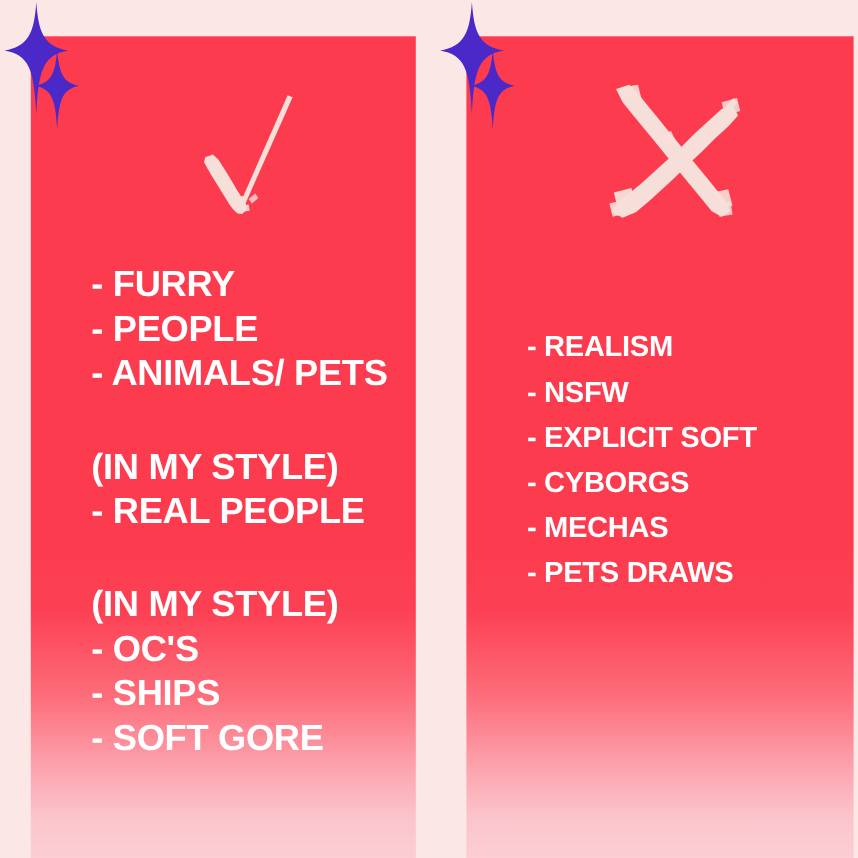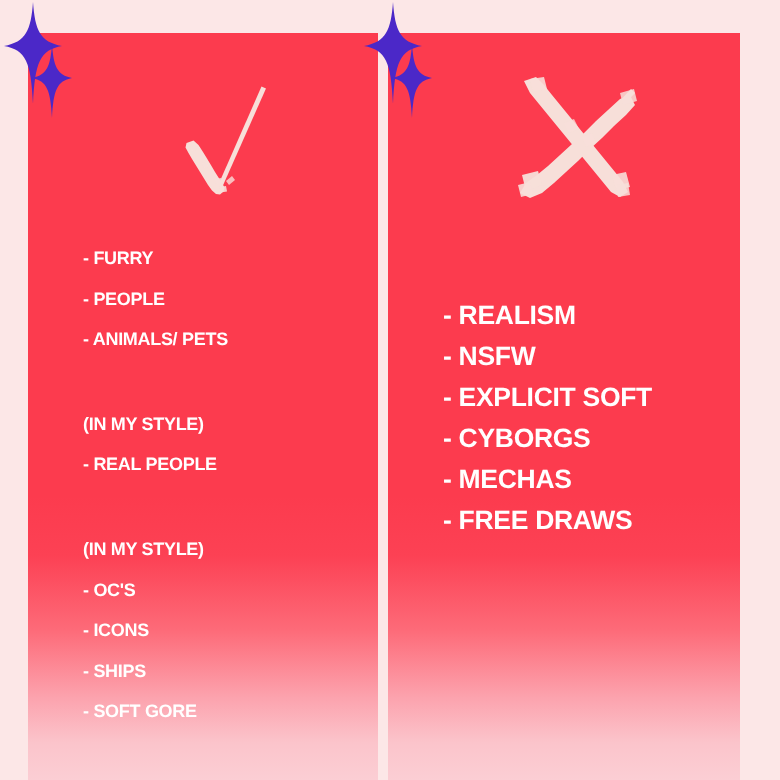--- a/index.html
+++ b/index.html
@@ -31,21 +31,21 @@
         #FC3B4E 0%,
         #FC3B4E 62%,
         #FC4154 70%,
         #FD6B79 80%,
         #FCA3AE 89%,
         #FBC4CB 95%,
         #FBCED4 100%);
     overflow: visible;
   }
   .panel-left  { left: 28px;  width: 350px; }
-  .panel-right { left: 388px; width: 352px; }
+  .panel-right { left: 424px; width: 352px; }
 
   
   .sparkle-group {
     position: absolute;
     top: 0;
     left: 0;
     width: 120px;
     height: 130px;
     pointer-events: none;
   }
@@ -78,21 +78,21 @@
     padding: 0;
     list-style: none;
   }
   .list-left  { top: 205px; }
   .list-right { top: 262px; }
 
   .list li {
     color: #FFFFFF;
     font-family: "Liberation Sans", sans-serif;
     font-weight: bold;
-    font-size: 18px;
+    font-size: 33px;
     letter-spacing: -0.3px;
     line-height: 40.6px;
     white-space: nowrap;
     text-rendering: geometricPrecision;
   }
   .list-right li {
     font-size: 26.5px;
     line-height: 41px;
   }
   .list li.sub {
@@ -135,21 +135,20 @@
     </div>
 
     <ul class="list list-left">
       <li>- FURRY</li>
       <li>- PEOPLE</li>
       <li>- ANIMALS/ PETS</li>
       <li class="sub">(IN MY STYLE)</li>
       <li>- REAL PEOPLE</li>
       <li class="sub">(IN MY STYLE)</li>
       <li>- OC'S</li>
-      <li>- ICONS</li>
       <li>- SHIPS</li>
       <li>- SOFT GORE</li>
     </ul>
   </div>
 
   <div class="panel panel-right">
 
     <div class="sparkle-group" style="left:-28px; top:-33px;">
       <svg width="120" height="130" viewBox="0 0 120 130" xmlns="http://www.w3.org/2000/svg">
         <path d="M33 2 C35 30, 40 42, 62 46 C40 50, 35 62, 33 104 C31 62, 26 50, 4 46 C26 42, 31 30, 33 2 Z" fill="#4B28C8"></path>
@@ -182,17 +181,17 @@
         </g>
       </svg>
     </div>
 
     <ul class="list list-right">
       <li>- REALISM</li>
       <li>- NSFW</li>
       <li>- EXPLICIT SOFT</li>
       <li>- CYBORGS</li>
       <li>- MECHAS</li>
-      <li>- FREE DRAWS</li>
+      <li>- PETS DRAWS</li>
     </ul>
   </div>
 
 </div>
 
 </body></html>

